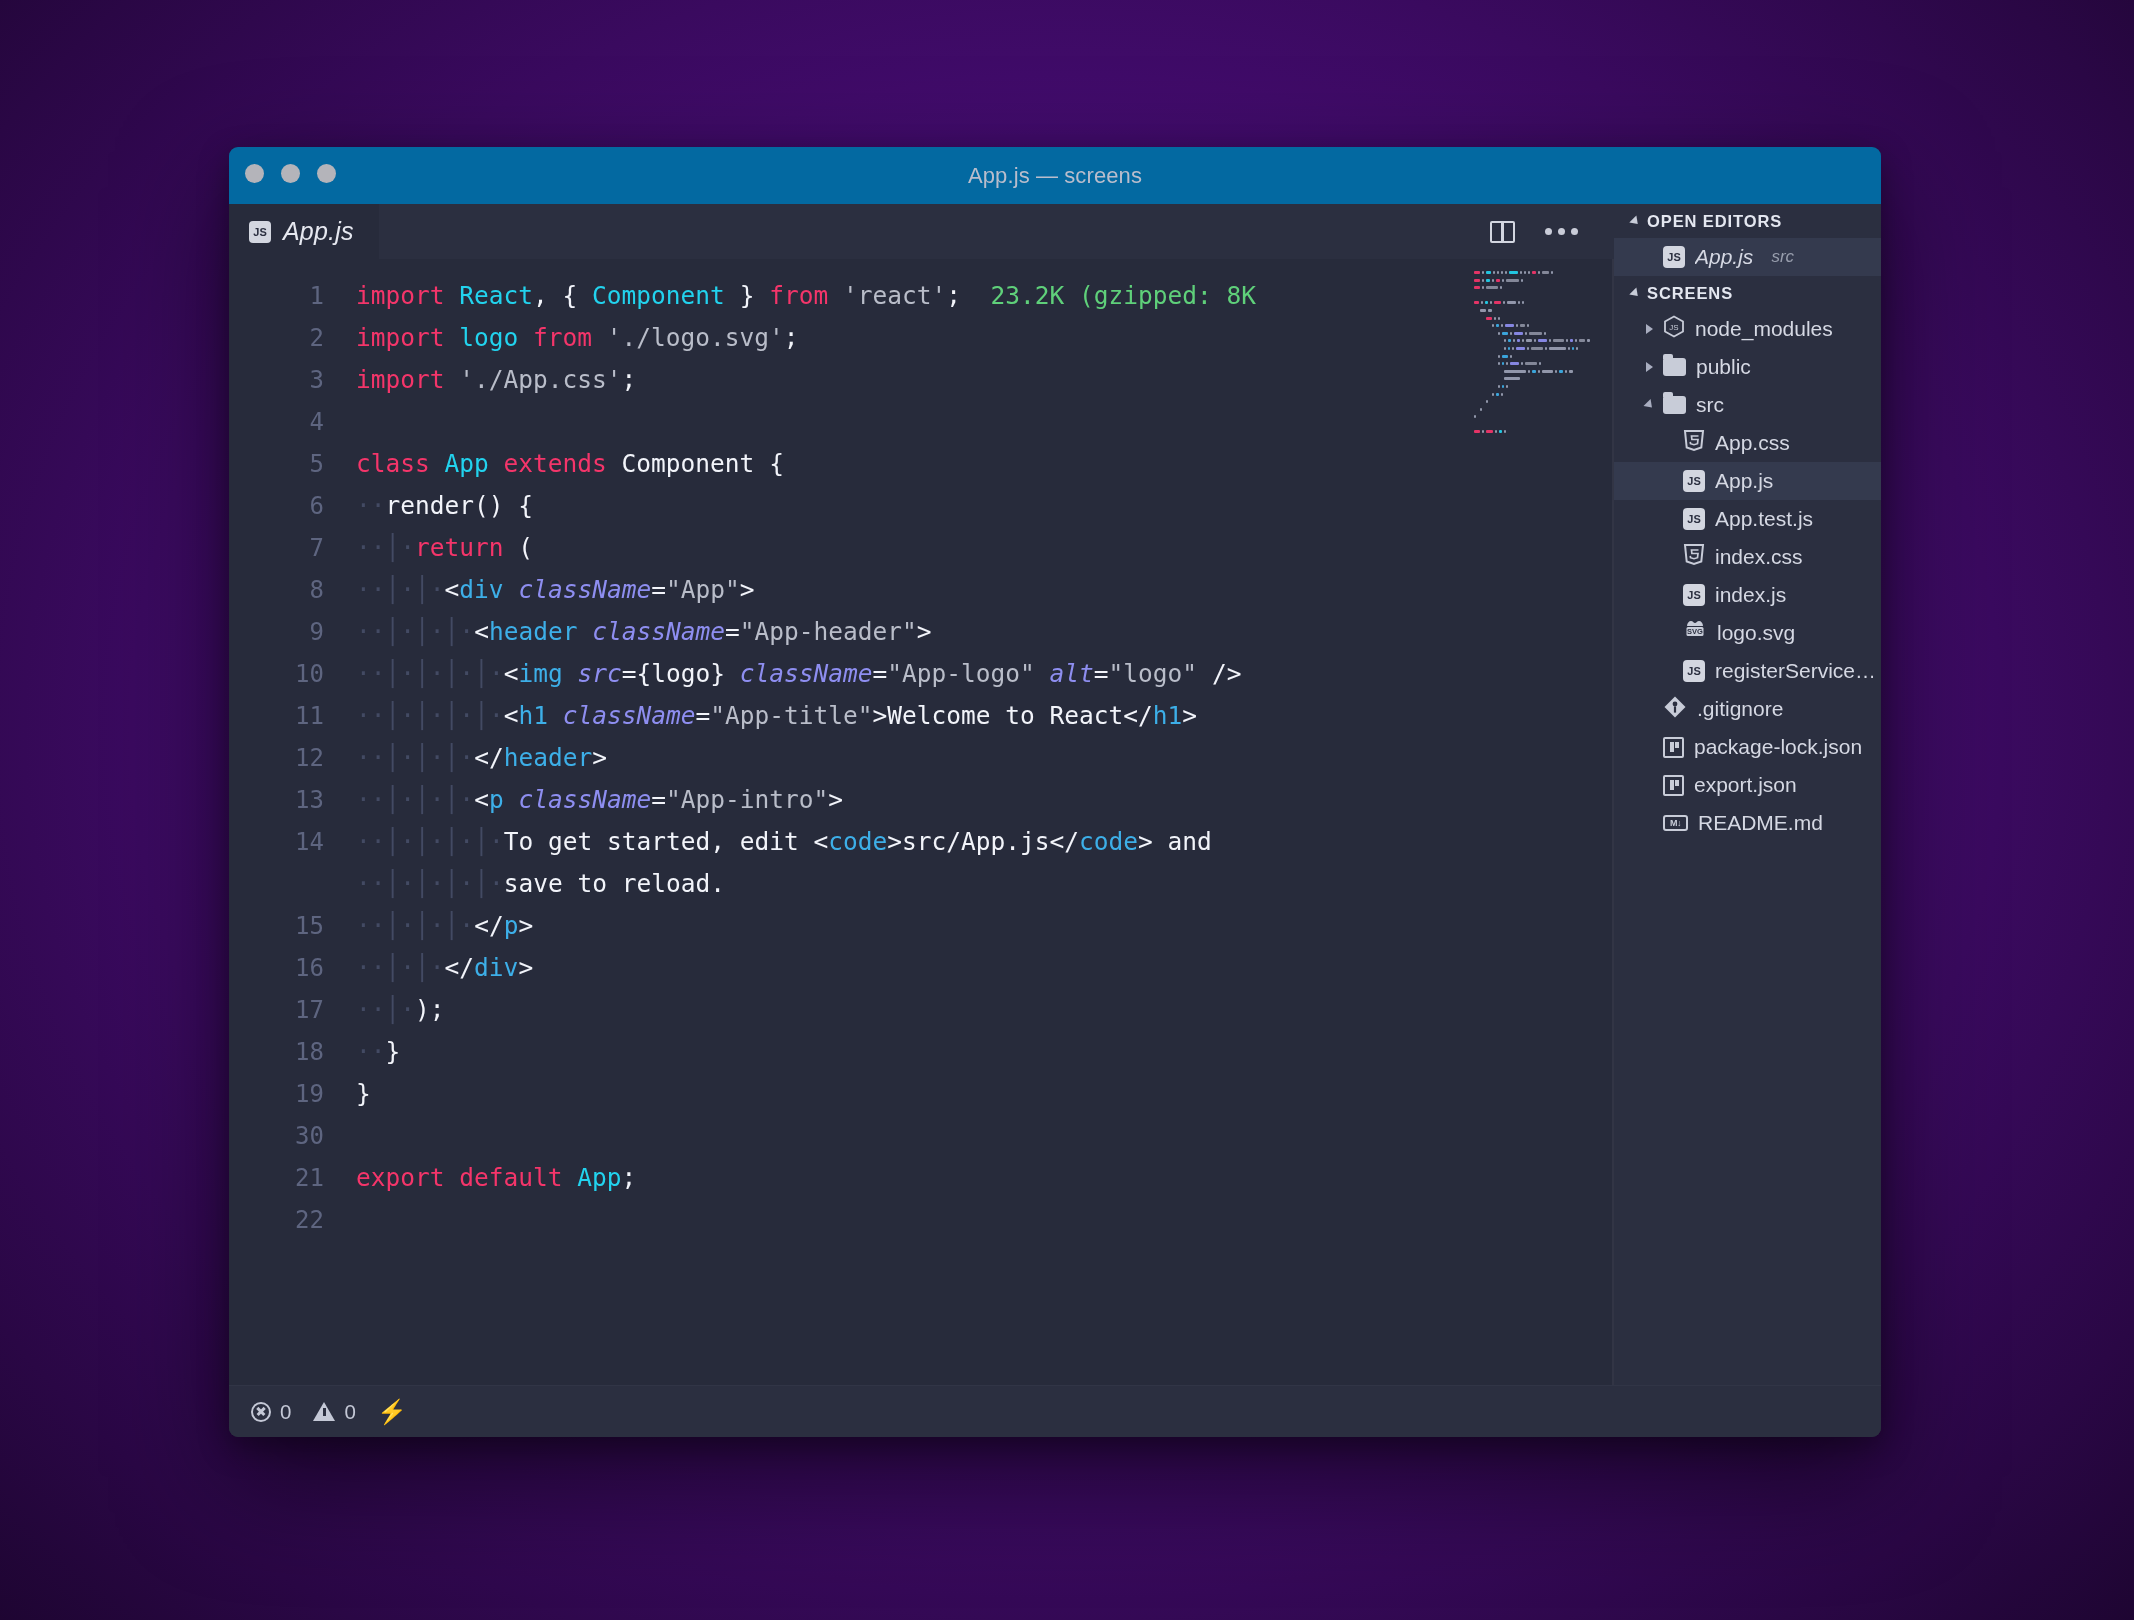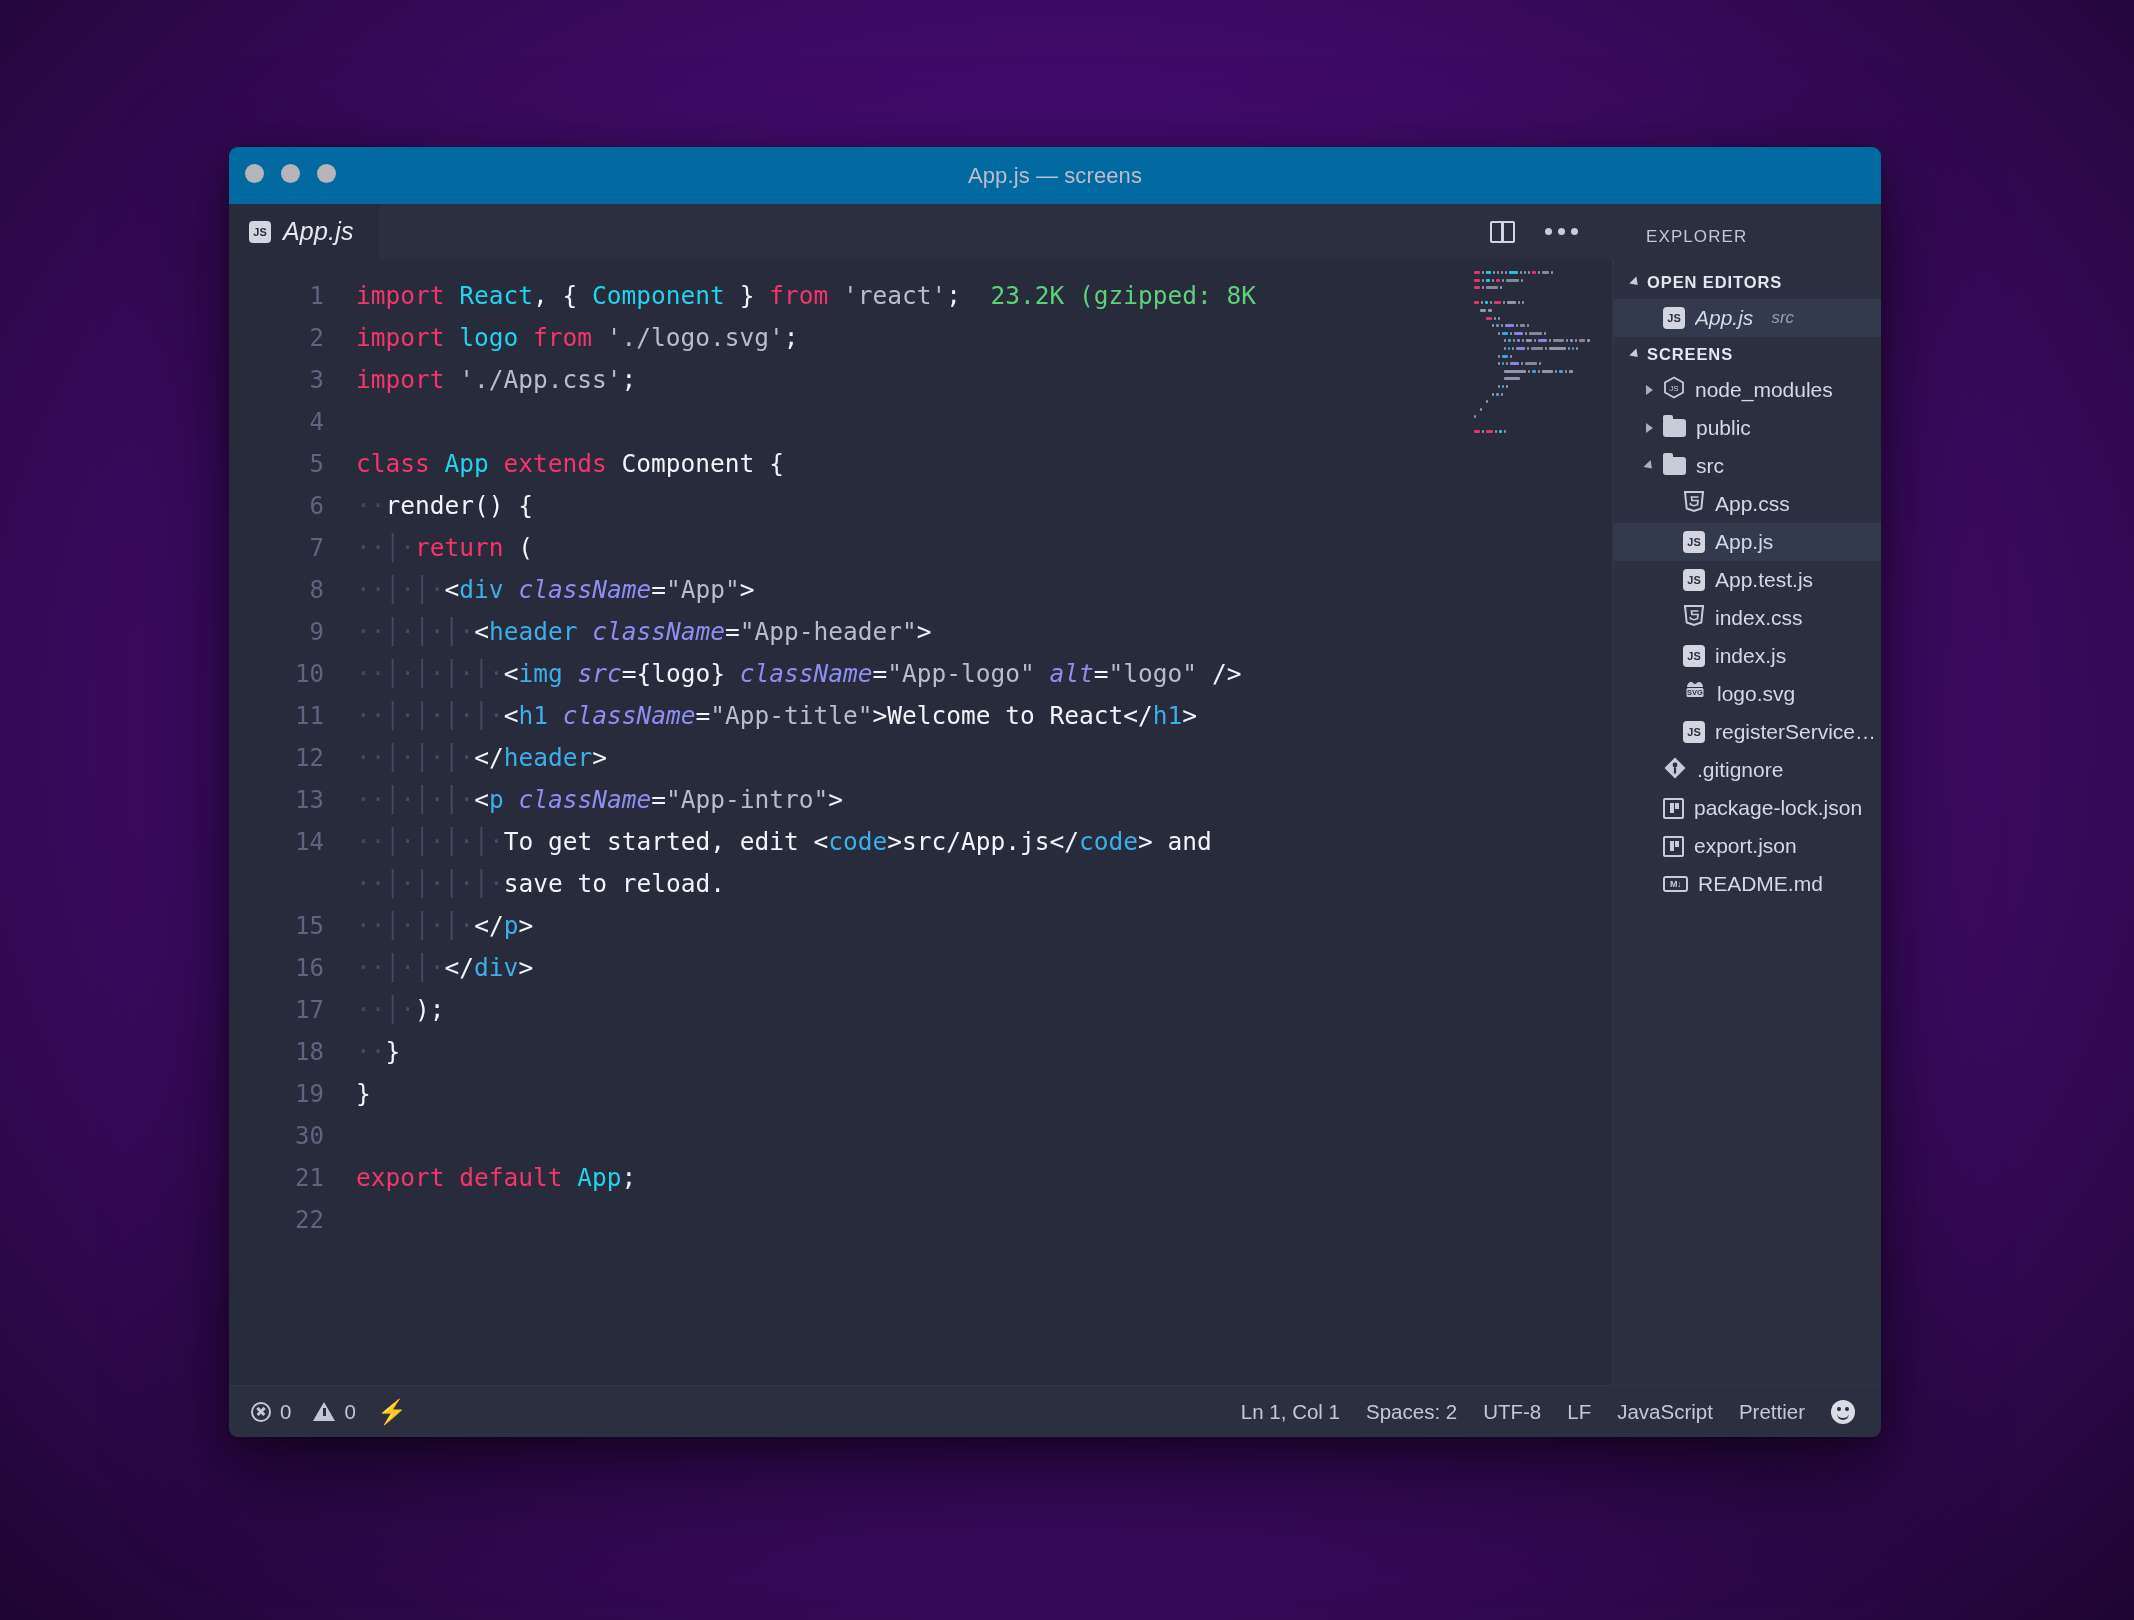--- a/index.html
+++ b/index.html
@@ -643,21 +643,20 @@
               <span class="mm-seg" style="width: 3px; background: rgb(34, 211, 238);"></span>
               <span class="mm-seg" style="width: 2px; background: rgb(154, 160, 180);"></span>
             </div>
             <div class="mm-line" style="padding-left: 0px;"></div>
           </div>
         <div class="editor-rightedge"></div>
       </div>
     </div>
 
     <div class="sidebar">
-      <div class="explorer-title">EXPLORER</div>
       <div id="tree">
           <div class="section-header">
             <span class="tw open"></span>
             <span>OPEN EDITORS</span>
           </div>
           <div class="tree-row active" style="padding-left: 32px;">
             <span class="arrow hidden"></span>
             <span class="js-badge">JS</span>
             <span class="label italic-name">App.js</span>
             <span class="sub">src</span>
@@ -763,24 +762,15 @@
       <span class="sb-item">
         <span class="err-icon"></span>
         <span>0</span>
       </span>
       <span class="sb-item">
         <span class="warn-icon"></span>
         <span>0</span>
       </span>
       <span class="bolt">⚡</span>
     </div>
-    <div class="sb-right">
-      <span class="sb-item">Ln 1, Col 1</span>
-      <span class="sb-item">Spaces: 2</span>
-      <span class="sb-item">UTF-8</span>
-      <span class="sb-item">LF</span>
-      <span class="sb-item">JavaScript</span>
-      <span class="sb-item">Prettier</span>
-      <span class="smiley"></span>
-    </div>
   </div>
 
 </div>
 
 </body></html>

